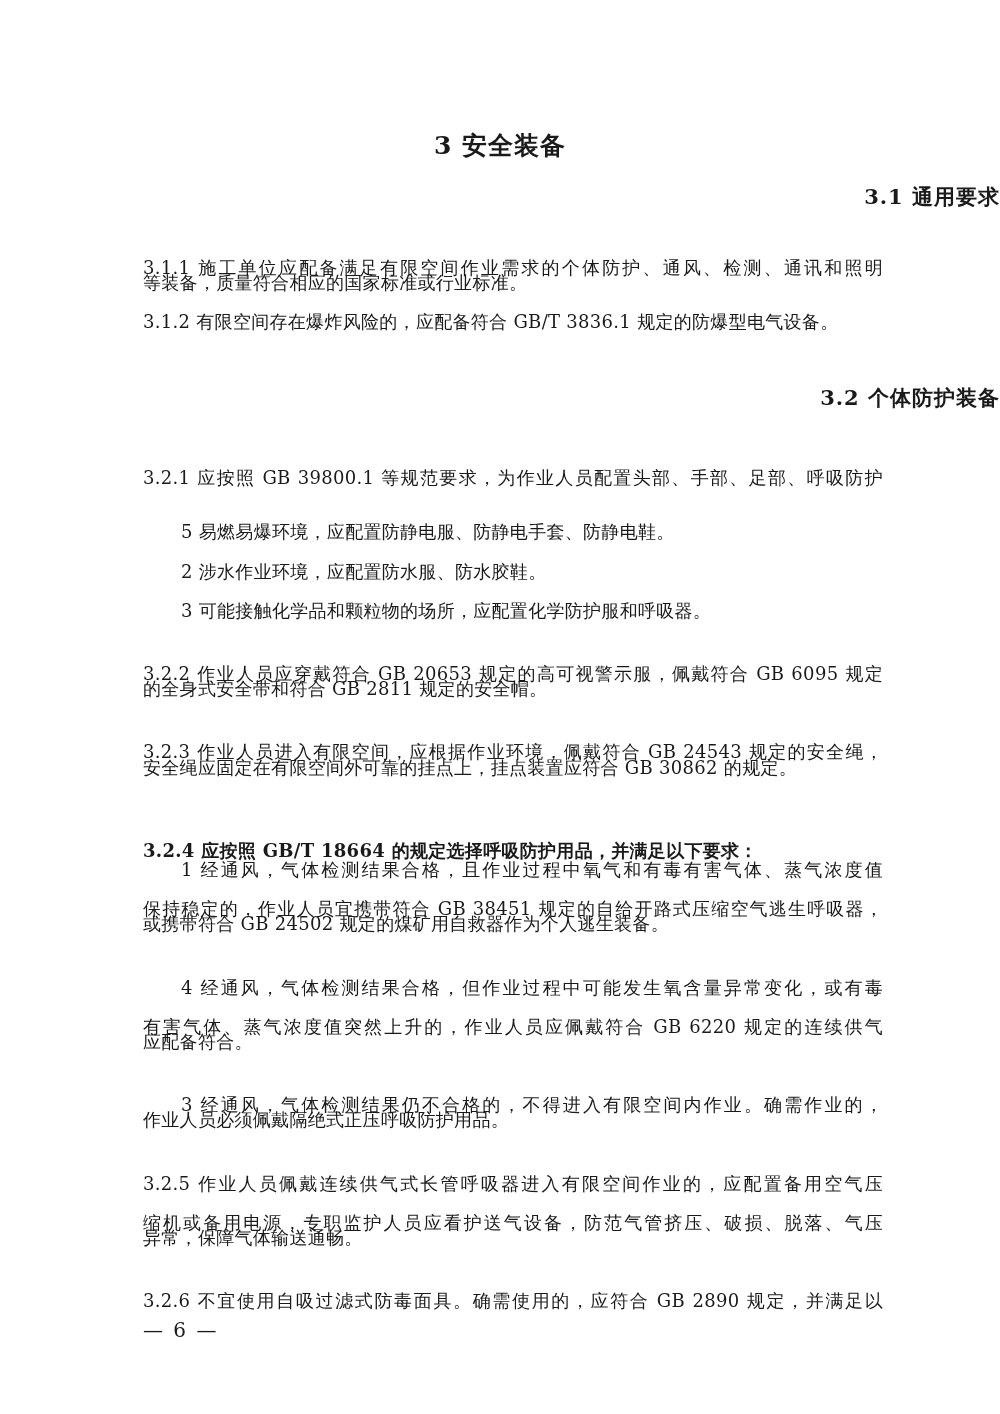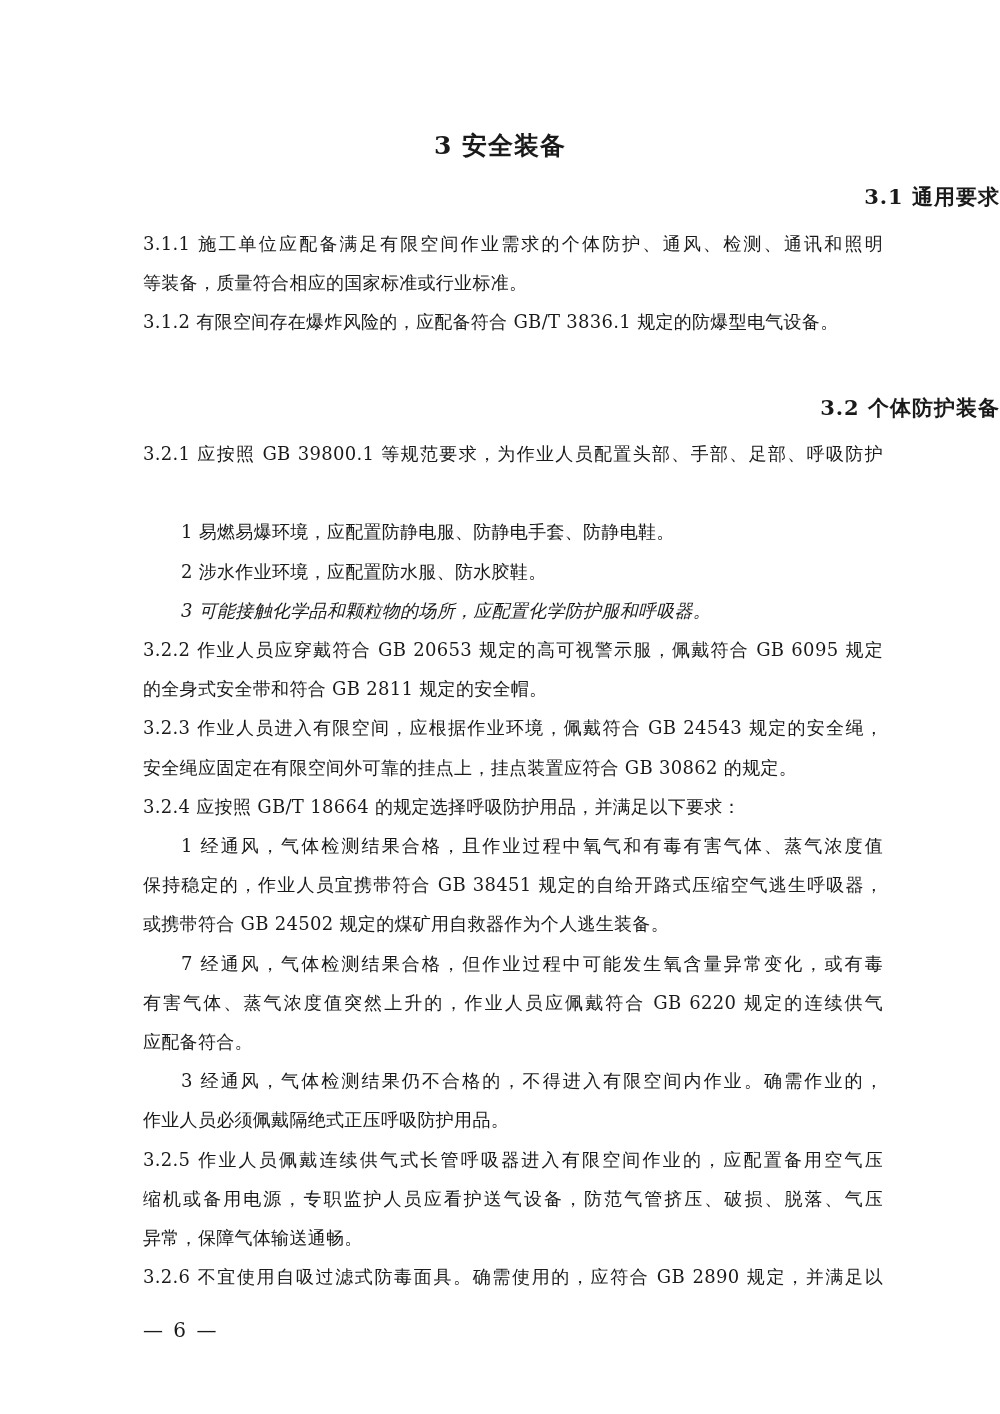--- a/index.html
+++ b/index.html
@@ -47,20 +47,21 @@
       left: 143px;
       width: 740px;
       font-size: 18px;
       line-height: 26px;
       white-space: nowrap;
       letter-spacing: 0.3px;
     }
     .line.justify {
       text-align: justify;
       text-align-last: justify;
+      margin-top: 24px;
     }
     .line.indent {
       left: 181px;
       width: 702px;
     }
     .page-number {
       position: absolute;
       left: 143px;
       top: 1316px;
       font-size: 20px;
@@ -77,41 +78,41 @@
   <div class="h1">3  安全装备</div>
 
   <div class="h2" style="top:182px;">3.1  通用要求</div>
 
   <div class="line justify" style="top:231px;">3.1.1  施工单位应配备满足有限空间作业需求的个体防护、通风、检测、通讯和照明</div>
   <div class="line" style="top:270px;">等装备，质量符合相应的国家标准或行业标准。</div>
 
   <div class="line" style="top:309px;">3.1.2  有限空间存在爆炸风险的，应配备符合 GB/T 3836.1 规定的防爆型电气设备。</div>
 
 
-  <div class="h2" style="top:393px;padding-left:28px;">3.2  个体防护装备</div>
+  <div class="h2" style="top:383px;padding-left:28px;">3.2  个体防护装备</div>
 
   <div class="line justify" style="top:441px;">3.2.1  应按照 GB 39800.1 等规范要求，为作业人员配置头部、手部、足部、呼吸防护</div>
 
-  <div class="line indent" style="top:519px;">1  易燃易爆环境，应配置防静电服、防静电手套、防静电鞋。</div>
+  <div class="line indent" style="top:519px;">5  易燃易爆环境，应配置防静电服、防静电手套、防静电鞋。</div>
   <div class="line indent" style="top:559px;">2  涉水作业环境，应配置防水服、防水胶鞋。</div>
-  <div class="line indent" style="top:598px;font-style:italic;">3  可能接触化学品和颗粒物的场所，应配置化学防护服和呼吸器。</div>
+  <div class="line indent" style="top:598px;">3  可能接触化学品和颗粒物的场所，应配置化学防护服和呼吸器。</div>
 
   <div class="line justify" style="top:637px;">3.2.2  作业人员应穿戴符合 GB 20653 规定的高可视警示服，佩戴符合 GB 6095 规定</div>
   <div class="line" style="top:676px;">的全身式安全带和符合 GB 2811 规定的安全帽。</div>
 
   <div class="line justify" style="top:715px;">3.2.3  作业人员进入有限空间，应根据作业环境，佩戴符合 GB 24543 规定的安全绳，</div>
   <div class="line" style="top:755px;">安全绳应固定在有限空间外可靠的挂点上，挂点装置应符合 GB 30862 的规定。</div>
 
-  <div class="line" style="top:794px;">3.2.4  应按照 GB/T 18664 的规定选择呼吸防护用品，并满足以下要求：</div>
+  <div class="line" style="top:838px;font-weight:bold;">3.2.4  应按照 GB/T 18664 的规定选择呼吸防护用品，并满足以下要求：</div>
 
   <div class="line indent justify" style="top:833px;">1  经通风，气体检测结果合格，且作业过程中氧气和有毒有害气体、蒸气浓度值</div>
   <div class="line justify" style="top:872px;">保持稳定的，作业人员宜携带符合 GB 38451 规定的自给开路式压缩空气逃生呼吸器，</div>
   <div class="line" style="top:911px;">或携带符合 GB 24502 规定的煤矿用自救器作为个人逃生装备。</div>
 
-  <div class="line indent justify" style="top:951px;">7  经通风，气体检测结果合格，但作业过程中可能发生氧含量异常变化，或有毒</div>
+  <div class="line indent justify" style="top:951px;">4  经通风，气体检测结果合格，但作业过程中可能发生氧含量异常变化，或有毒</div>
   <div class="line justify" style="top:990px;">有害气体、蒸气浓度值突然上升的，作业人员应佩戴符合 GB 6220 规定的连续供气</div>
   <div class="line" style="top:1029px;">应配备符合。</div>
 
   <div class="line indent justify" style="top:1068px;">3  经通风，气体检测结果仍不合格的，不得进入有限空间内作业。确需作业的，</div>
   <div class="line" style="top:1107px;">作业人员必须佩戴隔绝式正压呼吸防护用品。</div>
 
   <div class="line justify" style="top:1147px;">3.2.5  作业人员佩戴连续供气式长管呼吸器进入有限空间作业的，应配置备用空气压</div>
   <div class="line" style="top:1225px;">异常，保障气体输送通畅。</div>
   <div class="line justify" style="top:1186px;">缩机或备用电源，专职监护人员应看护送气设备，防范气管挤压、破损、脱落、气压</div>
 

